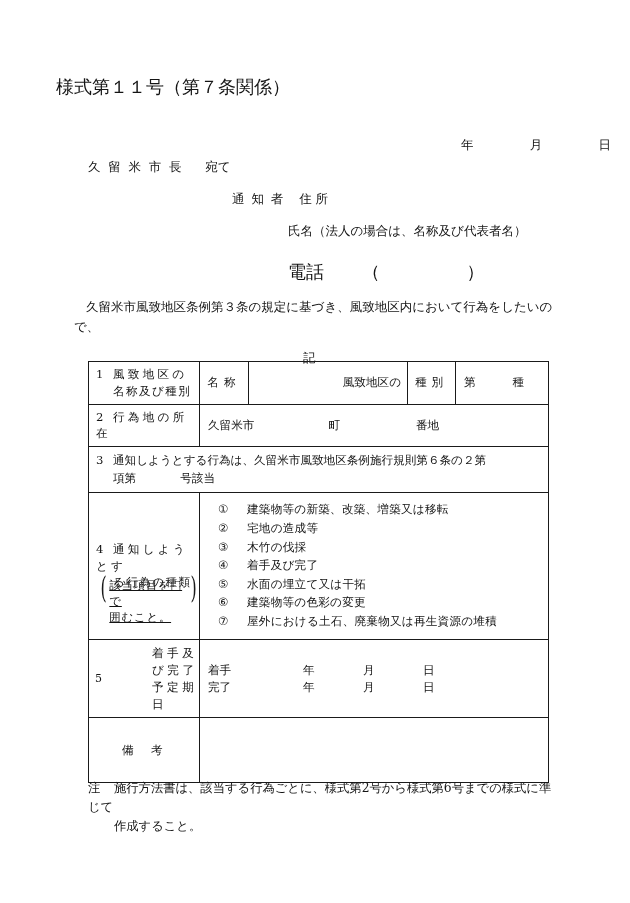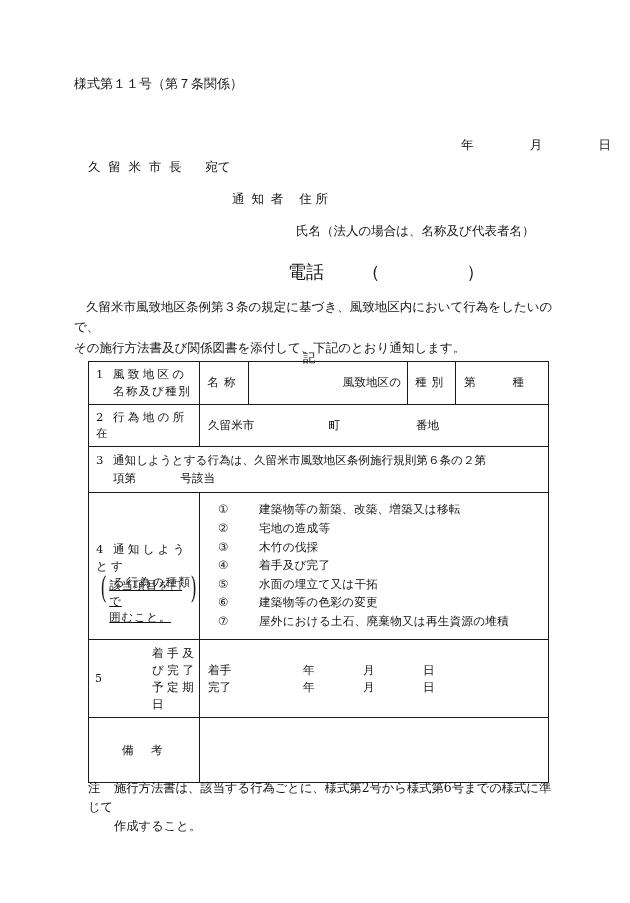--- a/index.html
+++ b/index.html
@@ -21,22 +21,22 @@
     left: 0; top: 0;
     width: 630px;
     height: 903px;
   }
 
   
   .abs { position: absolute; white-space: nowrap; }
 
   
   #form-number {
-    left: 74px; top: 75px;
-    font-size: 13px;
+    left: 56px; top: 75px;
+    font-size: 18px;
   }
   #doc-title {
     left: 228px; top: 116px;
     font-size: 12.5px;
     letter-spacing: 0.58em;
   }
   #date-line {
     left: 461px; top: 137px;
     font-size: 12.5px;
     letter-spacing: 1.75em;
@@ -51,21 +51,20 @@
   #notifier-label {
     left: 232px; top: 191px;
     font-size: 12.5px;
   }
   #notifier-label .who { letter-spacing: 0.55em; }
   #notifier-label .addr { margin-left: 9px; letter-spacing: 0.30em; }
 
   #notifier-name {
     left: 288px; top: 223px;
     font-size: 12.5px;
-    margin-left: 8px;
   }
   #notifier-tel {
     left: 288px; top: 260px;
     font-size: 18px;
   }
   #notifier-tel .paren { margin-left: 38px; letter-spacing: 1.9em; }
 
   
   #body-paragraph {
     left: 74px; top: 297px;
@@ -155,21 +154,21 @@
   .r4-note .ntxt span { display: block; letter-spacing: 0.07em; text-decoration: underline; }
 
   .r4-list { padding: 8px 0 8px 18px !important; vertical-align: top; }
   .r4-list .item {
     display: flex;
     align-items: baseline;
     line-height: 1.0;
     padding: 3.5px 0;
   }
   .r4-list .circ { width: 29px; flex: 0 0 29px; }
-  .r4-list .txt { letter-spacing: 0.02em; margin-left: 12px; }
+  .r4-list .txt { letter-spacing: 0.02em; }
 
   
   .r5-lbl { padding: 5px 0 !important; }
   .r5-lbl .wrap { display: flex; align-items: center; padding-left: 6px; }
   .r5-lbl .num5 { flex: 0 0 13px; font-size: 11px; }
   .r5-lbl .two { line-height: 1.45; margin-left: 44px; }
   .r5-lbl .two span { display: block; letter-spacing: 0.30em; }
   .r5-val { padding: 5px 0 5px 8px !important; line-height: 1.45; }
   .r5-val .line { display: block; }
   .r5-val .w { display: inline-block; }
@@ -212,21 +211,20 @@
   </div>
 
   <div class="abs" id="notifier-name">氏名（法人の場合は、名称及び代表者名）</div>
 
   <div class="abs" id="notifier-tel">
     <span>電話</span><span class="paren">（　）</span>
   </div>
 
   <div class="abs" id="body-paragraph">
     <span class="l1">久留米市風致地区条例第３条の規定に基づき、風致地区内において行為をしたいので、</span>
-    <span class="l2">その施行方法書及び関係図書を添付して、下記のとおり通知します。</span>
   </div>
 
   <div class="abs" id="ki-marker">記</div>
 
   <table id="form-table">
     <colgroup>
       <col style="width:111px">
       <col style="width:49px">
       <col style="width:159px">
       <col style="width:48px">

